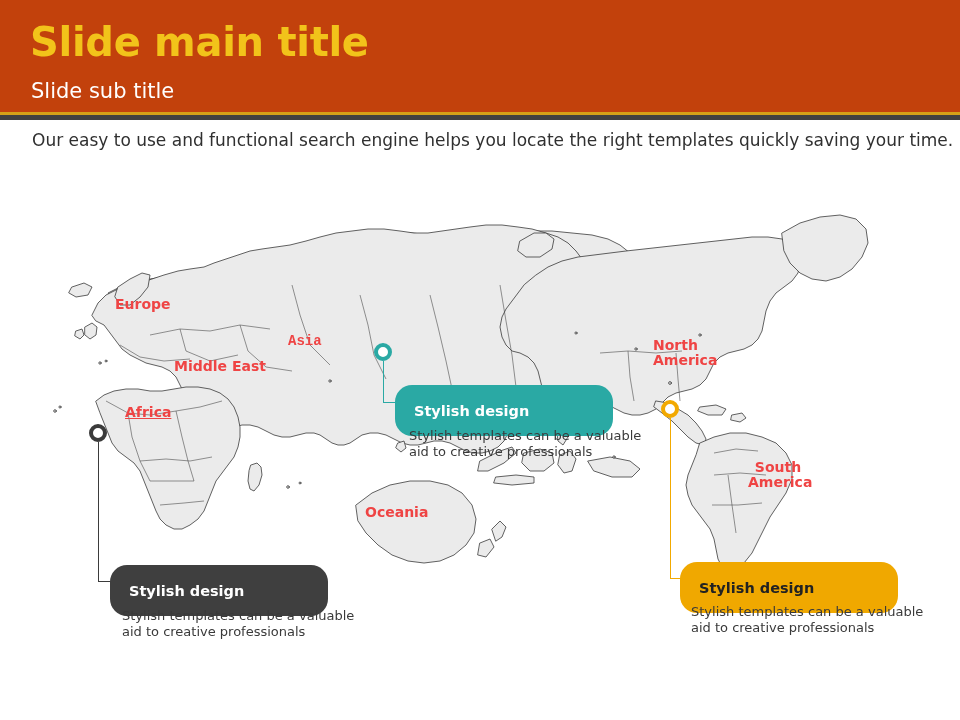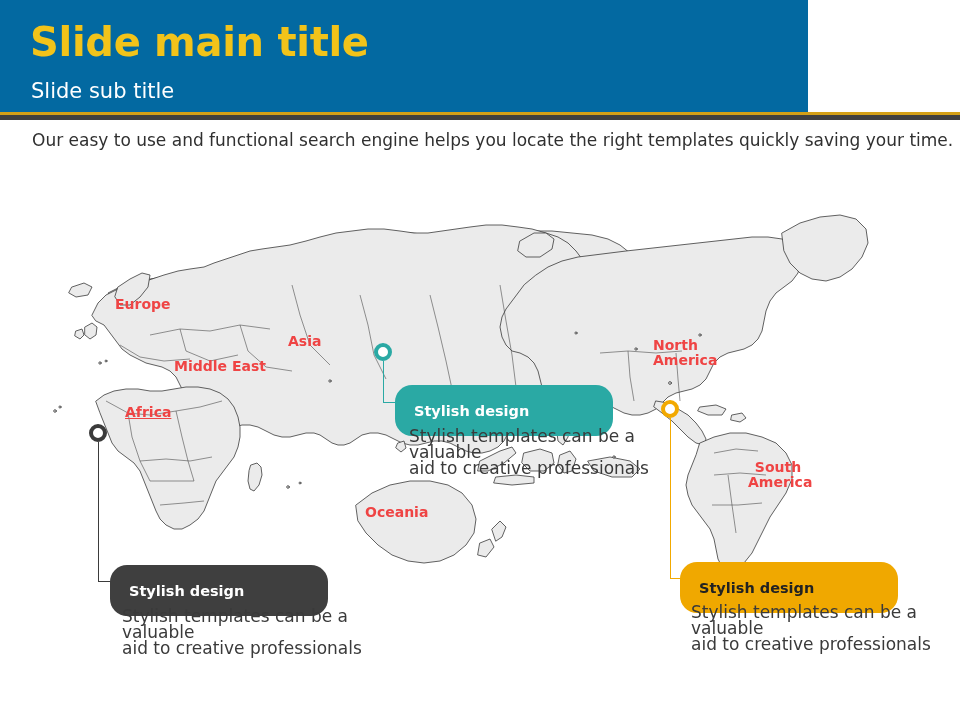--- a/index.html
+++ b/index.html
@@ -12,23 +12,23 @@
     height: 720px;
     overflow: hidden;
     font-family: "DejaVu Sans", "Liberation Sans", sans-serif;
     position: relative;
   }
 
   
   .slide-header {
     position: absolute;
     left: 0; top: 0;
-    width: 808px;
+    width: 960px;
     height: 113px;
-    background: #0369a1;
+    background: #c2410c;
   }
   .header-title {
     position: absolute;
     left: 30px;
     top: 18px;
     font-size: 40px;
     font-weight: bold;
     color: #f2c31a;
     letter-spacing: -0.3px;
     line-height: 48px;
@@ -128,21 +128,21 @@
     font-size: 14.5px;
     font-weight: bold;
     white-space: nowrap;
   }
   .pill-dark   { background: #3f3f3f; color: #ffffff; }
   .pill-teal   { background: #2aa9a4; color: #ffffff; }
   .pill-orange { background: #f0a800; color: #222222; }
 
   .pill-desc {
     position: absolute;
-    font-size: 17px;
+    font-size: 13px;
     color: #3a3a3a;
     line-height: 16px;
     white-space: pre-line;
   }
 </style>
 </head>
 <body>
 
 <div class="slide-header">
   <div class="header-title">Slide main title</div>
@@ -290,21 +290,21 @@
     <path d="M676 178 L678 204 L680 226"></path>
     <path d="M714 278 L736 274 L758 276"></path>
     <path d="M714 300 L740 298 L766 300"></path>
     <path d="M728 300 L732 330 L736 358"></path>
     <path d="M712 330 L738 330 L762 328"></path>
   </g>
 </svg>
 </div>
 
 <div class="map-label" style="left:115px; top:297px;">Europe</div>
-<div class="map-label" style="left:288px; top:334px;">Asia</div>
+<div class="map-label" style="left:288px; top:334px;font-family:Liberation Mono, monospace;">Asia</div>
 <div class="map-label" style="left:174px; top:359px;">Middle East</div>
 <div class="map-label" style="left:125px; top:405px;text-decoration:underline;">Africa</div>
 <div class="map-label" style="left:365px; top:505px;">Oceania</div>
 <div class="map-label" style="left:653px; top:338px; white-space:pre-line; text-align:left; width:58px;">North
 America</div>
 <div class="map-label" style="left:748px; top:460px; white-space:pre-line; text-align:center; width:60px;">South
 America</div>
 
 <div class="conn conn-v c-dark" style="left:98px; top:442px; height:139px;"></div>
 <div class="conn conn-h c-dark" style="left:98px; top:581px; width:19px;"></div>

